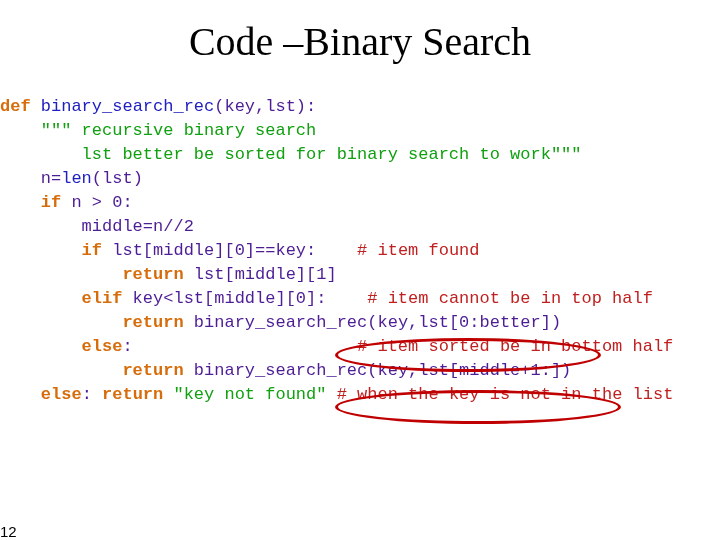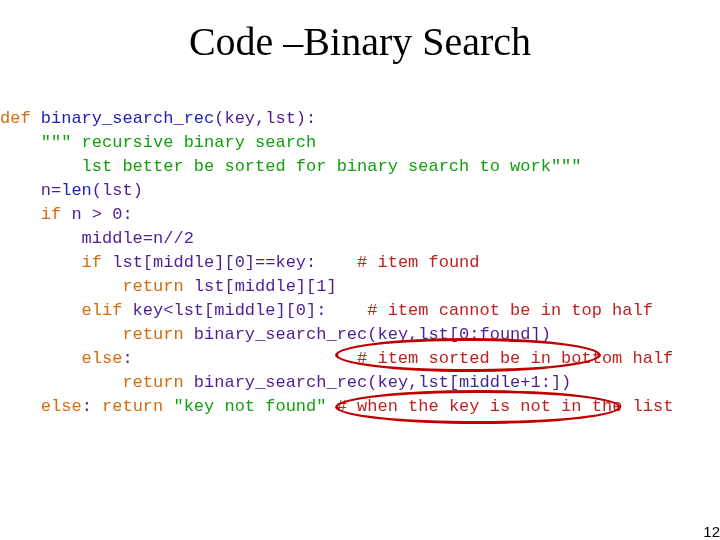--- a/index.html
+++ b/index.html
@@ -15,42 +15,42 @@
   .slide {
     width: 100%;
     height: 100%;
     position: relative;
   }
   .title {
     text-align: center;
     font-size: 40px;
     font-weight: normal;
     margin-top: 18px;
-    margin-bottom: 42px;
+    margin-bottom: 30px;
     color: #000;
   }
   .code-block {
     font-family: "Courier New", monospace;
     font-size: 17px;
     line-height: 24px;
     white-space: pre;
     margin-left: 0px;
     color: #000;
   }
-  .kw    { color: #d66c0a; font-weight: normal; }    
+  .kw    { color: #d66c0a; font-weight: bold; }    
   .fn    { color: #2020c0; }                       
   .str   { color: #10a010; }                       
   .light { color: #4c1d95; }                       
   .cmt   { color: #c02020; margin-top: 16px; }                       
   .page-num {
     position: absolute;
     bottom: 18px;
     left: 0;
     right: 0;
-    text-align: right;
+    text-align: left;
     font-family: Arial, sans-serif;
     font-size: 15px;
     color: #000;
   }
   .ellipse {
     position: absolute;
     border: 3px solid #c00000;
     border-radius: 50%;
     background: transparent;
     pointer-events: none;
@@ -67,21 +67,21 @@
 
   <div class="code-block"><span class="kw">def</span><span class="fn"> binary_search_rec</span><span class="light">(key,lst):</span>
 <span class="str">    """ recursive binary search</span>
 <span class="str">        lst better be sorted for binary search to work"""</span>
 <span class="light">    n=</span><span class="fn">len</span><span class="light">(lst)</span>
 <span class="kw">    if</span><span class="light"> n &gt; 0</span><span class="light">:</span>
 <span class="light">        middle=n//2</span>
 <span class="kw">        if</span><span class="light"> lst[middle][0]==key:    </span><span class="cmt"># item found</span>
 <span class="kw">            return</span><span class="light"> lst[middle][1]</span>
 <span class="kw">        elif</span><span class="light"> key&lt;lst[middle][0]:    </span><span class="cmt"># item cannot be in top half</span>
-<span class="kw">            return</span><span class="light"> binary_search_rec(key,lst[0:found])</span>
+<span class="kw">            return</span><span class="light"> binary_search_rec(key,lst[0:better])</span>
 <span class="kw">        else</span><span class="light">:                      </span><span class="cmt"># item sorted be in bottom half</span>
 <span class="kw">            return</span><span class="light"> binary_search_rec(key,lst[middle+1:])</span>
 <span class="kw">    else</span><span class="light">: </span><span class="kw">return</span><span> </span><span class="str">"key not found"</span><span> </span><span class="cmt"># when the key is not in the list</span></div>
 
   <div class="ellipse e1"></div>
   <div class="ellipse e2"></div>
 
   <div class="page-num">12</div>
 
 </div>

